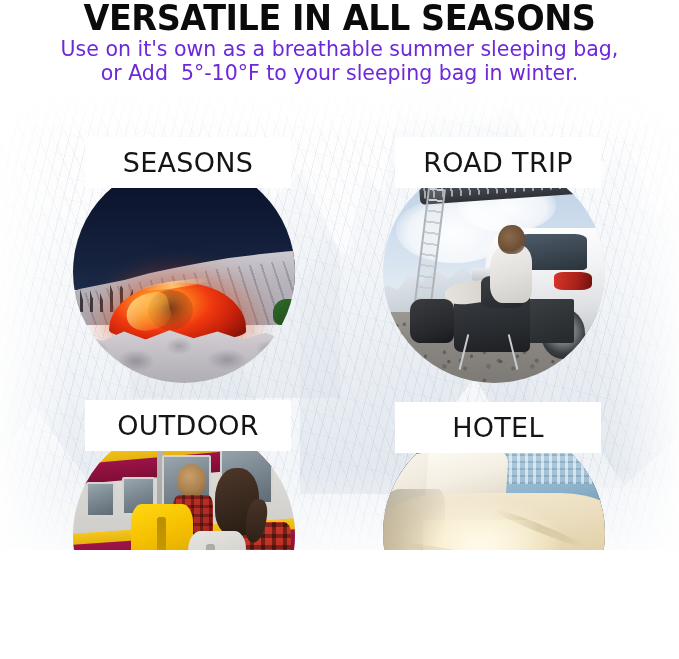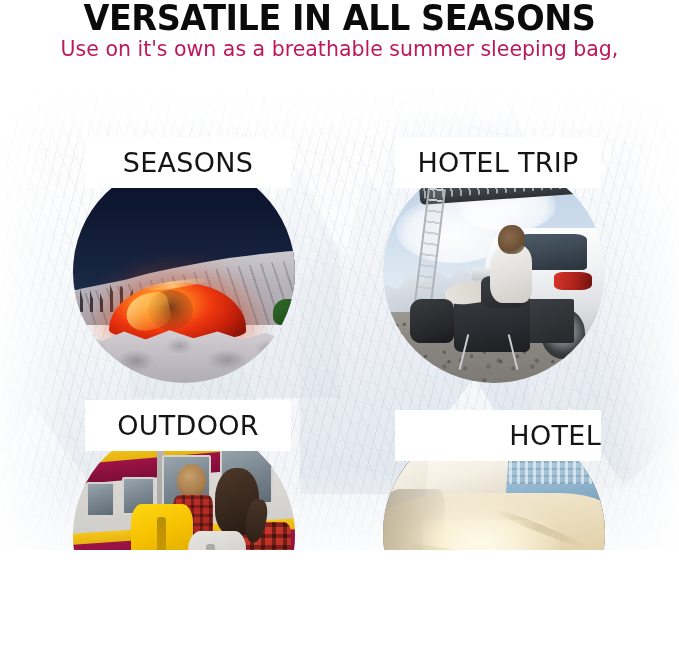--- a/index.html
+++ b/index.html
@@ -94,21 +94,21 @@
     letter-spacing:-0.5px;
     color:#0b0b0b;
     line-height:40px;
     transform:scaleX(.93);
     white-space:nowrap;
     margin-top:-2px;
   }
   .subtitle {
     font-family:"DejaVu Sans", sans-serif;
     font-size:20.5px;
-    color:#be185d;
+    color:#6d28d9;
     line-height:23px;
     white-space:pre;
   }
   .subtitle.l2 { margin-top:1px; }
 
   
   .card { position:absolute; z-index:20; }
 
   .label-box {
     position:absolute;
@@ -511,20 +511,21 @@
     <div class="texture"></div>
     <div class="snowfield"></div>
     <div class="bg-fade-top"></div>
     <div class="bg-fade-side l"></div>
     <div class="bg-fade-side r"></div>
   </div>
 
   <div class="header">
     <div class="title">VERSATILE IN ALL SEASONS</div>
     <div class="subtitle l1">Use on it's own as a breathable summer sleeping bag,</div>
+    <div class="subtitle l2">or Add  5°-10°F to your sleeping bag in winter.</div>
   </div>
 
   <div class="card" style="left:73px; top:137px;">
     <div class="photo p-outdoor" style="left:0; top:24px;">
       <div class="photo-inner">
         <div class="sky"></div>
         <div class="ridge-snow"></div>
         <div class="ridge-shade"></div>
         <div class="trees"></div>
         <div class="green-bit"></div>
@@ -565,21 +566,21 @@
         <div class="chair-leg cl-a"></div>
         <div class="chair-leg cl-b"></div>
         <div class="person-leg"></div>
         <div class="person-shorts"></div>
         <div class="person-body"></div>
         <div class="person-head"></div>
         <div class="bag"></div>
       </div>
     </div>
     <div class="label-box" style="left:12px; top:0;">
-      <span class="label-text">HOTEL TRIP</span>
+      <span class="label-text">ROAD TRIP</span>
     </div>
   </div>
 
   <div class="card" style="left:73px; top:400px;">
     <div class="photo p-travel" style="left:0; top:24px;">
       <div class="photo-inner">
         <div class="train-body"></div>
         <div class="stripe-y"></div>
         <div class="stripe-m"></div>
         <div class="window w1"></div>
@@ -621,18 +622,18 @@
         <div class="duvet"></div>
         <div class="duvet-fold f1"></div>
         <div class="duvet-fold f2"></div>
         <div class="duvet-fold f3"></div>
         <div class="duvet-fold f4"></div>
         <div class="duvet-fold f5"></div>
         <div class="shadow-l"></div>
         <div class="sunpatch"></div>
       </div>
     </div>
-    <div class="label-box" style="left:12px; top:12px;justify-content:flex-end;">
+    <div class="label-box" style="left:12px; top:4px;">
       <span class="label-text">HOTEL</span>
     </div>
   </div>
 
 </div>
 
 </body></html>

